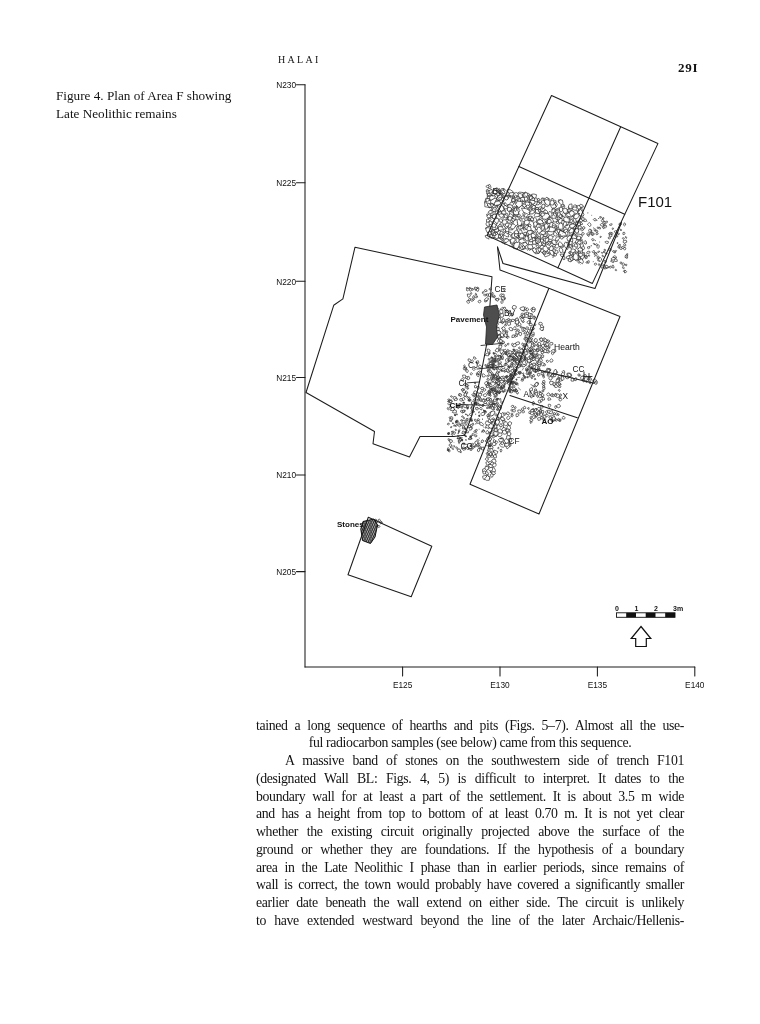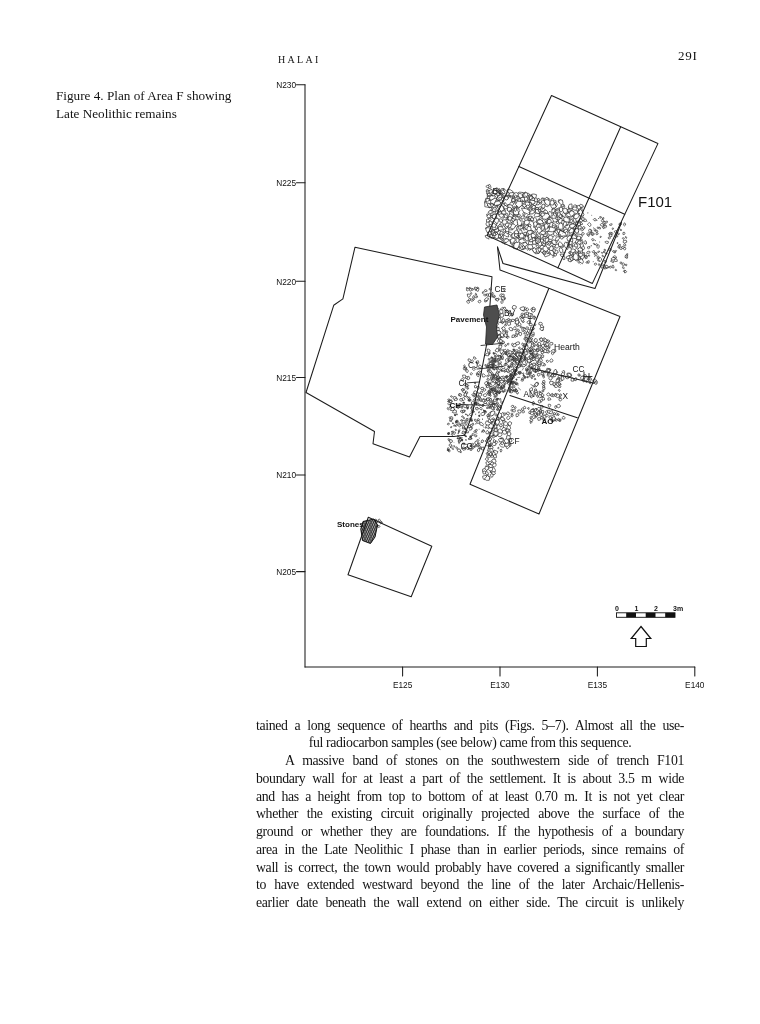--- a/index.html
+++ b/index.html
@@ -4,21 +4,21 @@
 html,body{margin:0;padding:0;background:#fff;width:760px;height:1024px;overflow:hidden}
 body{position:relative;font-family:"Liberation Serif",serif;color:#131313}
 .lj,.ll{font-size:13.8px;letter-spacing:-0.35px;line-height:17.75px;width:428px}
 .lj{text-align:justify;text-align-last:justify}
 .ll{text-align:center}
 </style></head>
 <body>
 
 <div style="position:absolute;left:278px;top:53.5px;font-size:10px;font-weight:normal;letter-spacing:2.3px">HALAI</div>
 
-<div style="position:absolute;left:678px;top:48px;font-size:13px;font-weight:normal;letter-spacing:0.8px">29I</div>
+<div style="position:absolute;left:678px;top:60px;font-size:13px;font-weight:bold;letter-spacing:0.8px">29I</div>
 
 <div style="position:absolute;left:56px;top:87px;font-size:13.2px;line-height:17.7px">Figure 4. Plan of Area F showing<br>Late Neolithic remains</div>
 
 <svg width="760" height="700" viewBox="0 0 760 700" style="position:absolute;left:0;top:0">
 <g fill="#fff" stroke="#111" stroke-width="0.6" stroke-linejoin="round">
 
 <g>
         <path d="M546.6 200.7 546.3 199.6 547.3 198.6 549.0 198.3 549.5 199.3 548.2 200.9 546.9 201.9z"></path>
         <path d="M518.3 198.7 520.6 198.3 521.5 200.5 520.3 203.2 518.0 203.1 517.8 201.0z"></path>
         <path d="M509.7 205.5 509.5 206.7 508.5 206.7 507.6 206.5 507.6 205.7 508.1 204.7 509.2 205.0z"></path>
@@ -2294,21 +2294,22 @@
 <text x="673" y="610.5" style="font-size:7px">3m</text>
 </g>
 
 <text x="638" y="206.5" style="font-family:'Liberation Sans',sans-serif;font-size:15px" fill="#111">F101</text>
 </svg>
 
 <div style="position:absolute;left:256px;top:716.5px">
 <div class="lj">tained a long sequence of hearths and pits (Figs. 5–7). Almost all the use-</div>
 <div class="ll">ful radiocarbon samples (see below) came from this sequence.</div>
 <div class="lj" style="text-indent:29px">A massive band of stones on the southwestern side of trench F101</div>
+<div class="lj">(designated Wall BL: Figs. 4, 5) is difficult to interpret. It dates to the</div>
 <div class="lj">boundary wall for at least a part of the settlement. It is about 3.5 m wide</div>
 <div class="lj">and has a height from top to bottom of at least 0.70 m. It is not yet clear</div>
 <div class="lj">whether the existing circuit originally projected above the surface of the</div>
 <div class="lj">ground or whether they are foundations. If the hypothesis of a boundary</div>
 <div class="lj">area in the Late Neolithic I phase than in earlier periods, since remains of</div>
 <div class="lj">wall is correct, the town would probably have covered a significantly smaller</div>
+<div class="lj">earlier date beneath the wall extend on either side. The circuit is unlikely</div>
 <div class="lj">to have extended westward beyond the line of the later Archaic/Hellenis-</div>
-<div class="lj">earlier date beneath the wall extend on either side. The circuit is unlikely</div>
 </div>
 
 </body></html>

